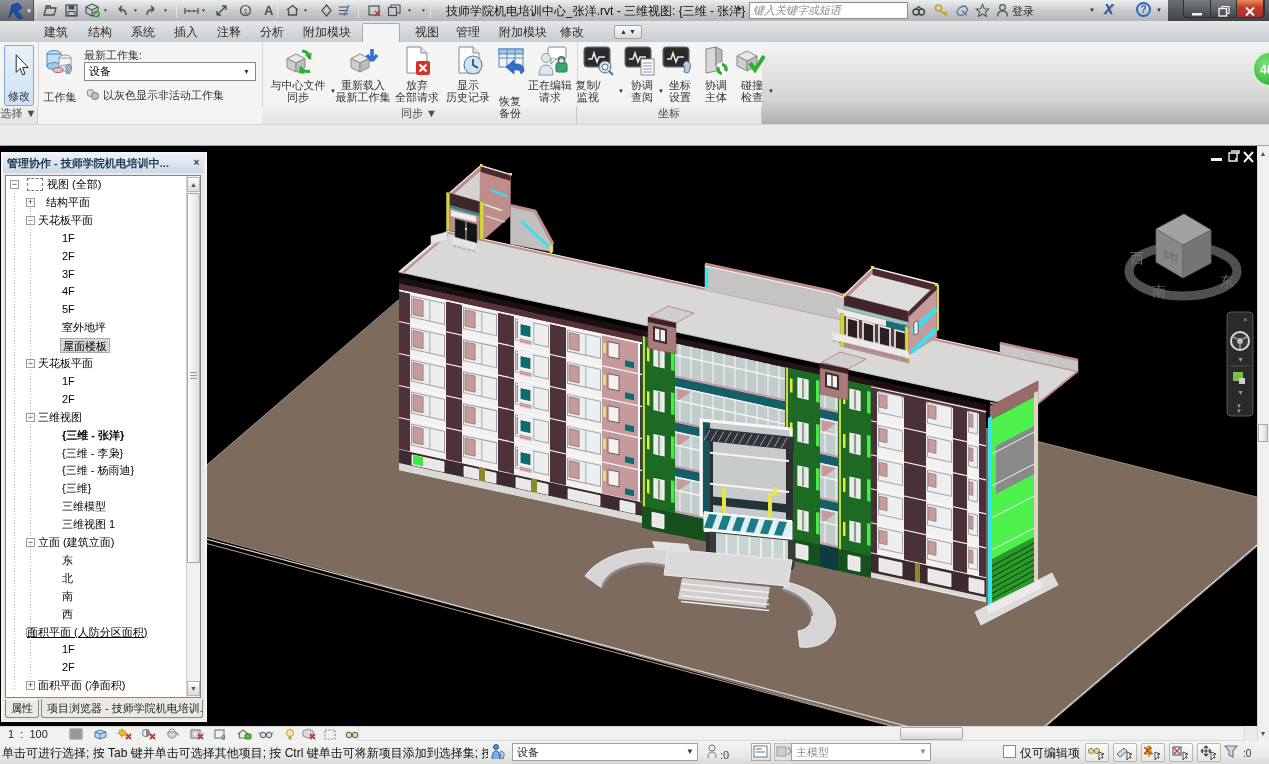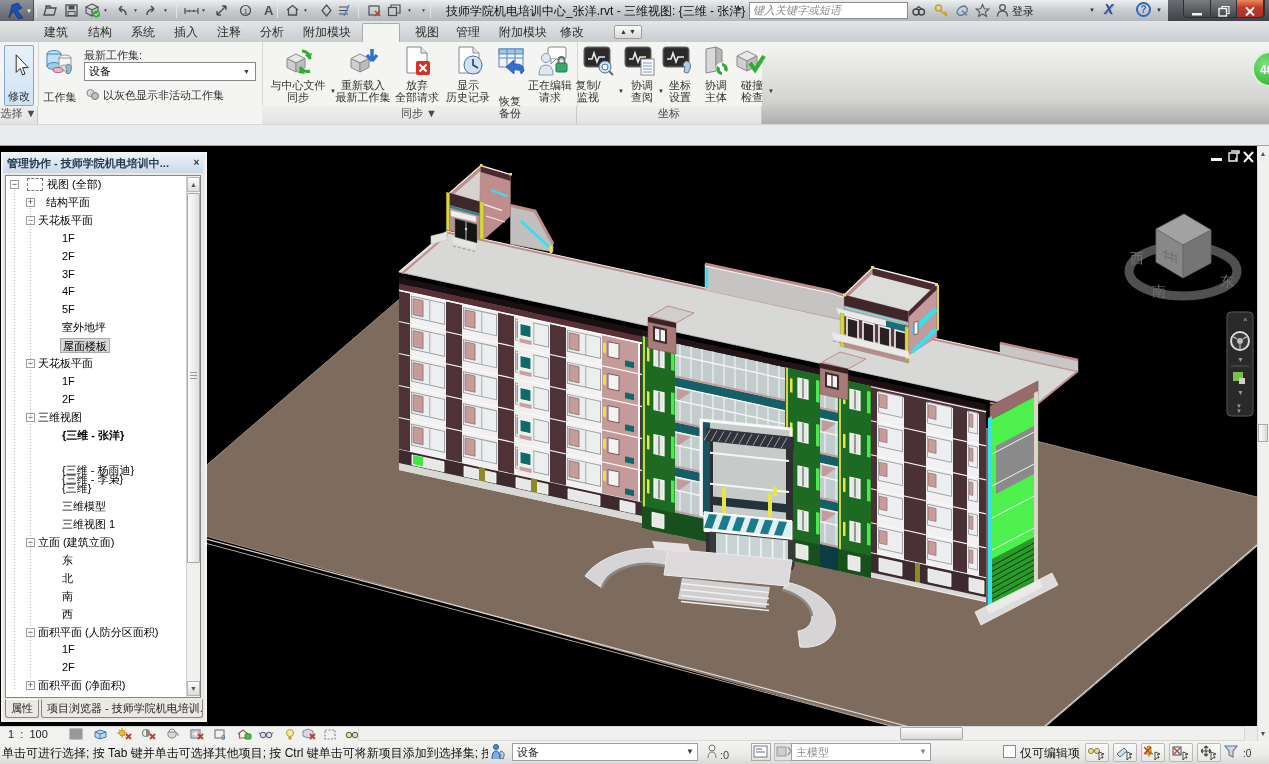--- a/index.html
+++ b/index.html
@@ -768,33 +768,33 @@
 <div class="ab ti" style="left:56px;top:126.3px;">5F</div>
 <div class="ab ti" style="left:56px;top:144.2px;">室外地坪</div>
 <div class="ab ti" style="left:56px;top:162.1px;background:#d9d9d9;border:1px solid #a9a9a9;padding:0 2px;margin-left:-2px;">屋面楼板</div>
 <div class="ab pm" style="left:20px;top:183px">−</div>
 <div class="ab ti" style="left:32px;top:180px;">天花板平面</div>
 <div class="ab ti" style="left:56px;top:197.9px;">1F</div>
 <div class="ab ti" style="left:56px;top:215.8px;">2F</div>
 <div class="ab pm" style="left:20px;top:236.7px">−</div>
 <div class="ab ti" style="left:32px;top:233.7px;">三维视图</div>
 <div class="ab ti" style="left:56px;top:251.6px;font-weight:bold;">{三维 - 张洋}</div>
-<div class="ab ti" style="left:56px;top:269.5px;margin-top:26px;">{三维 - 李枭}</div>
+<div class="ab ti" style="left:56px;top:269.5px;">{三维 - 李枭}</div>
 <div class="ab ti" style="left:56px;top:287.4px;">{三维 - 杨雨迪}</div>
 <div class="ab ti" style="left:56px;top:305.3px;">{三维}</div>
 <div class="ab ti" style="left:56px;top:323.2px;">三维模型</div>
 <div class="ab ti" style="left:56px;top:341.1px;">三维视图 1</div>
 <div class="ab pm" style="left:20px;top:362px">−</div>
 <div class="ab ti" style="left:32px;top:359px;">立面 (建筑立面)</div>
 <div class="ab ti" style="left:56px;top:376.9px;">东</div>
 <div class="ab ti" style="left:56px;top:394.8px;">北</div>
 <div class="ab ti" style="left:56px;top:412.7px;">南</div>
 <div class="ab ti" style="left:56px;top:430.6px;">西</div>
 <div class="ab pm" style="left:20px;top:451.5px">−</div>
-<div class="ab ti" style="left:32px;top:448.5px;">面积平面 (人防分区面积)</div>
+<div class="ab ti" style="left:21px;top:448.5px;text-decoration:underline;">面积平面 (人防分区面积)</div>
 <div class="ab ti" style="left:56px;top:466.4px;">1F</div>
 <div class="ab ti" style="left:56px;top:484.3px;">2F</div>
 <div class="ab pm" style="left:20px;top:505.2px">+</div>
 <div class="ab ti" style="left:32px;top:502.2px;">面积平面 (净面积)</div>
 
 <div class="ab ti" style="left:32px;top:520.1px;">面积平面 (总建筑面积)</div>
 <div class="ab" style="left:8px;top:14px;width:1px;height:500px;background:repeating-linear-gradient(#b5b5b5 0 1px,transparent 1px 3px)"></div>
 <div class="ab" style="left:24px;top:32px;width:1px;height:470px;background:repeating-linear-gradient(#b5b5b5 0 1px,transparent 1px 3px)"></div>
 </div>
 <div class="ab" style="left:186px;top:176px;width:14px;height:521px;background:#f0f0ee;border-left:1px solid #d0d0ce"></div>

